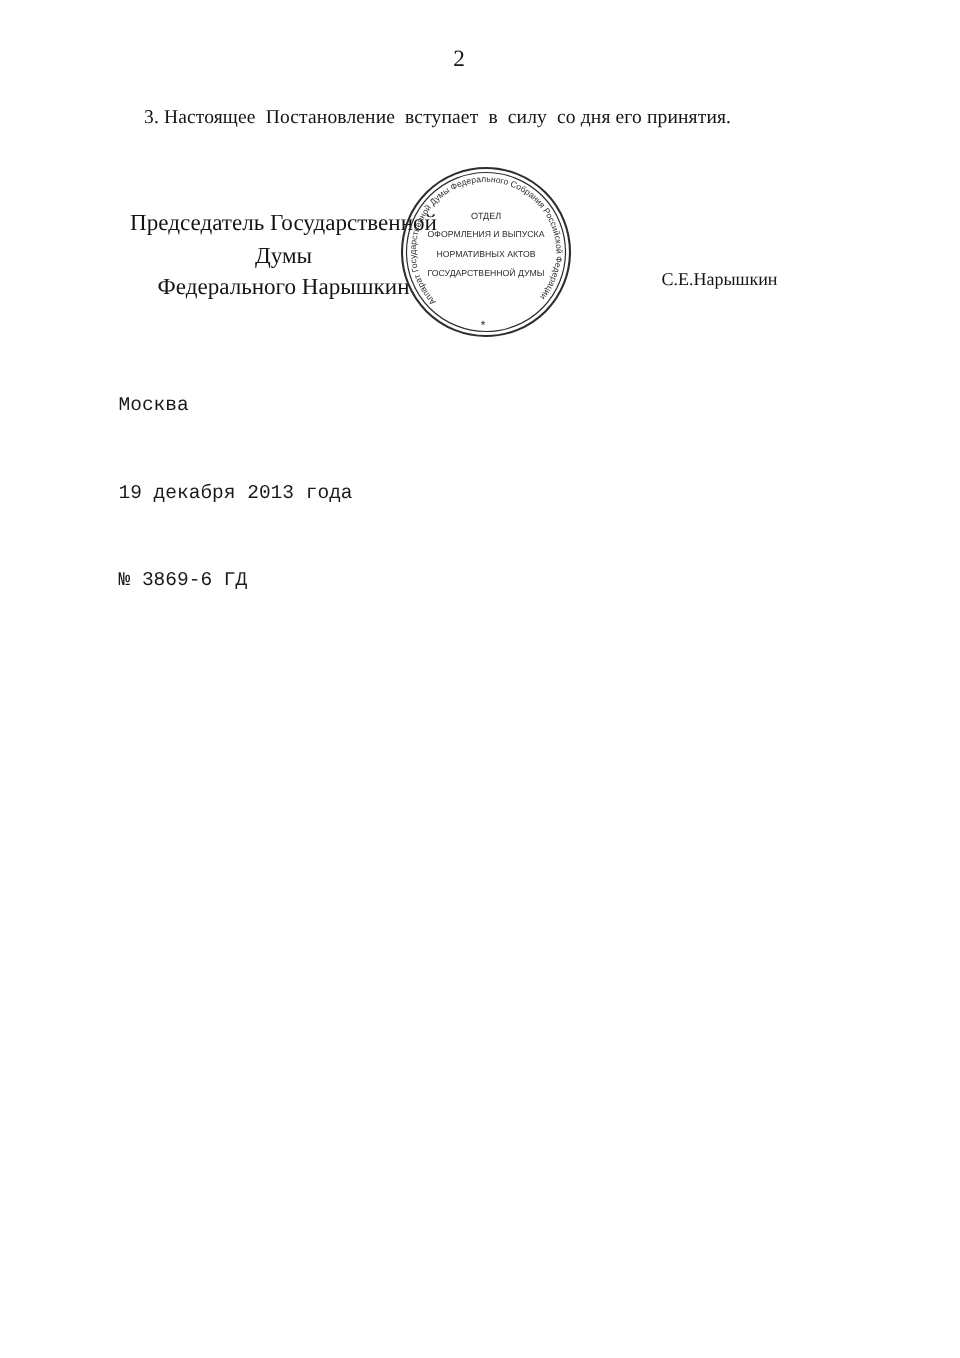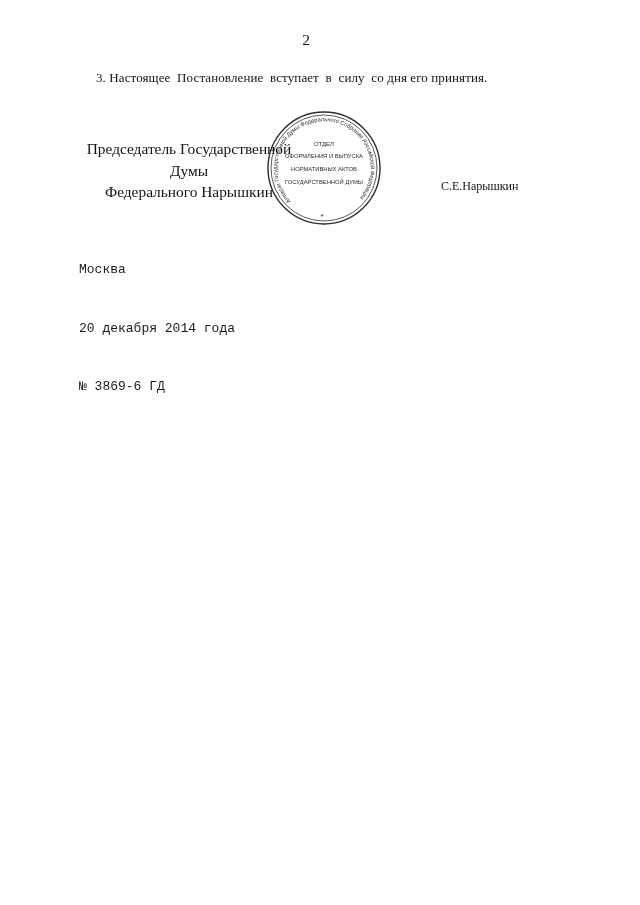--- a/index.html
+++ b/index.html
@@ -98,17 +98,17 @@
       <text x="70" y="48" font-size="6">ОТДЕЛ</text>
       <text x="70" y="60" font-size="5.8">ОФОРМЛЕНИЯ И ВЫПУСКА</text>
       <text x="70" y="73" font-size="5.8">НОРМАТИВНЫХ АКТОВ</text>
       <text x="70" y="86" font-size="5.8">ГОСУДАРСТВЕННОЙ ДУМЫ</text>
       <text x="68" y="121" font-size="8">*</text>
     </g>
   </svg>
 
   <div class="footer-block">
     <div>Москва</div>
-    <div>20 декабря 2014 года</div>
+    <div>19 декабря 2013 года</div>
     <div>№ 3869-6 ГД</div>
   </div>
 
 </div>
 
 </body></html>

